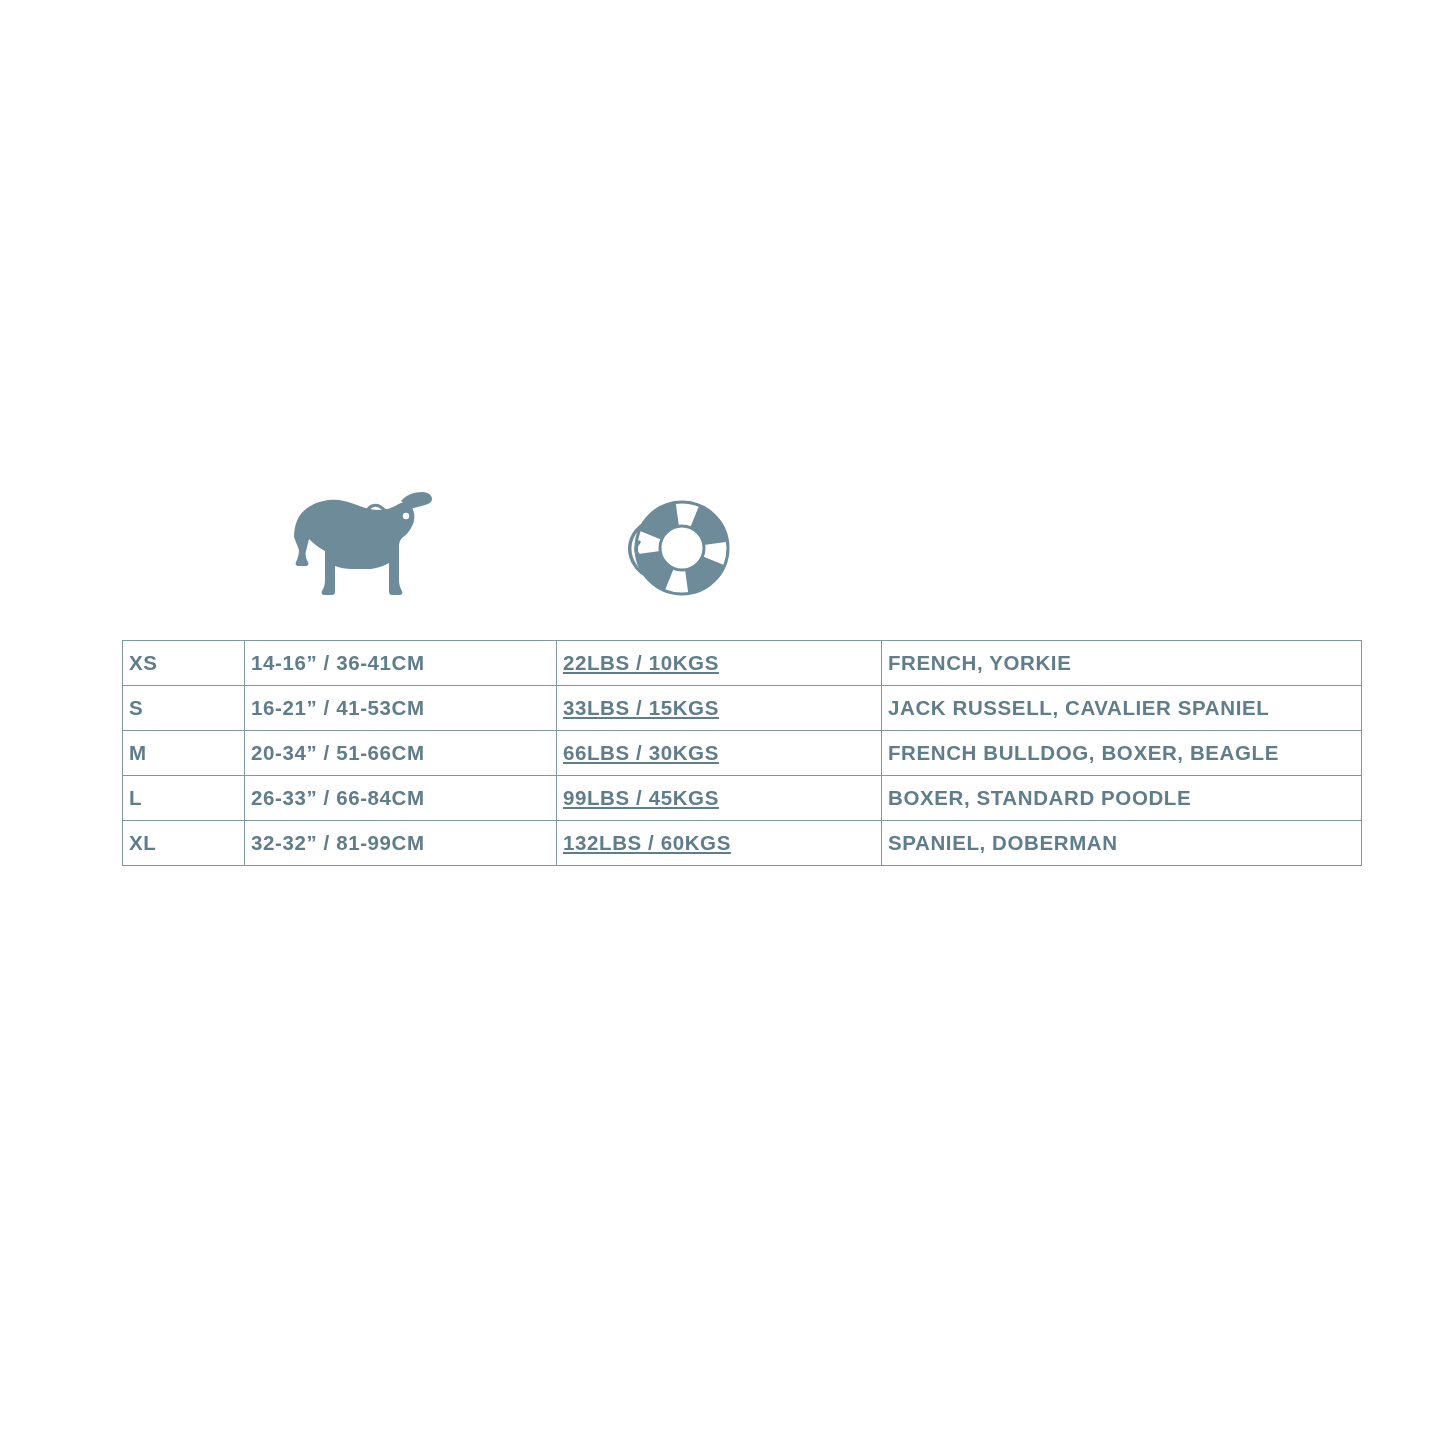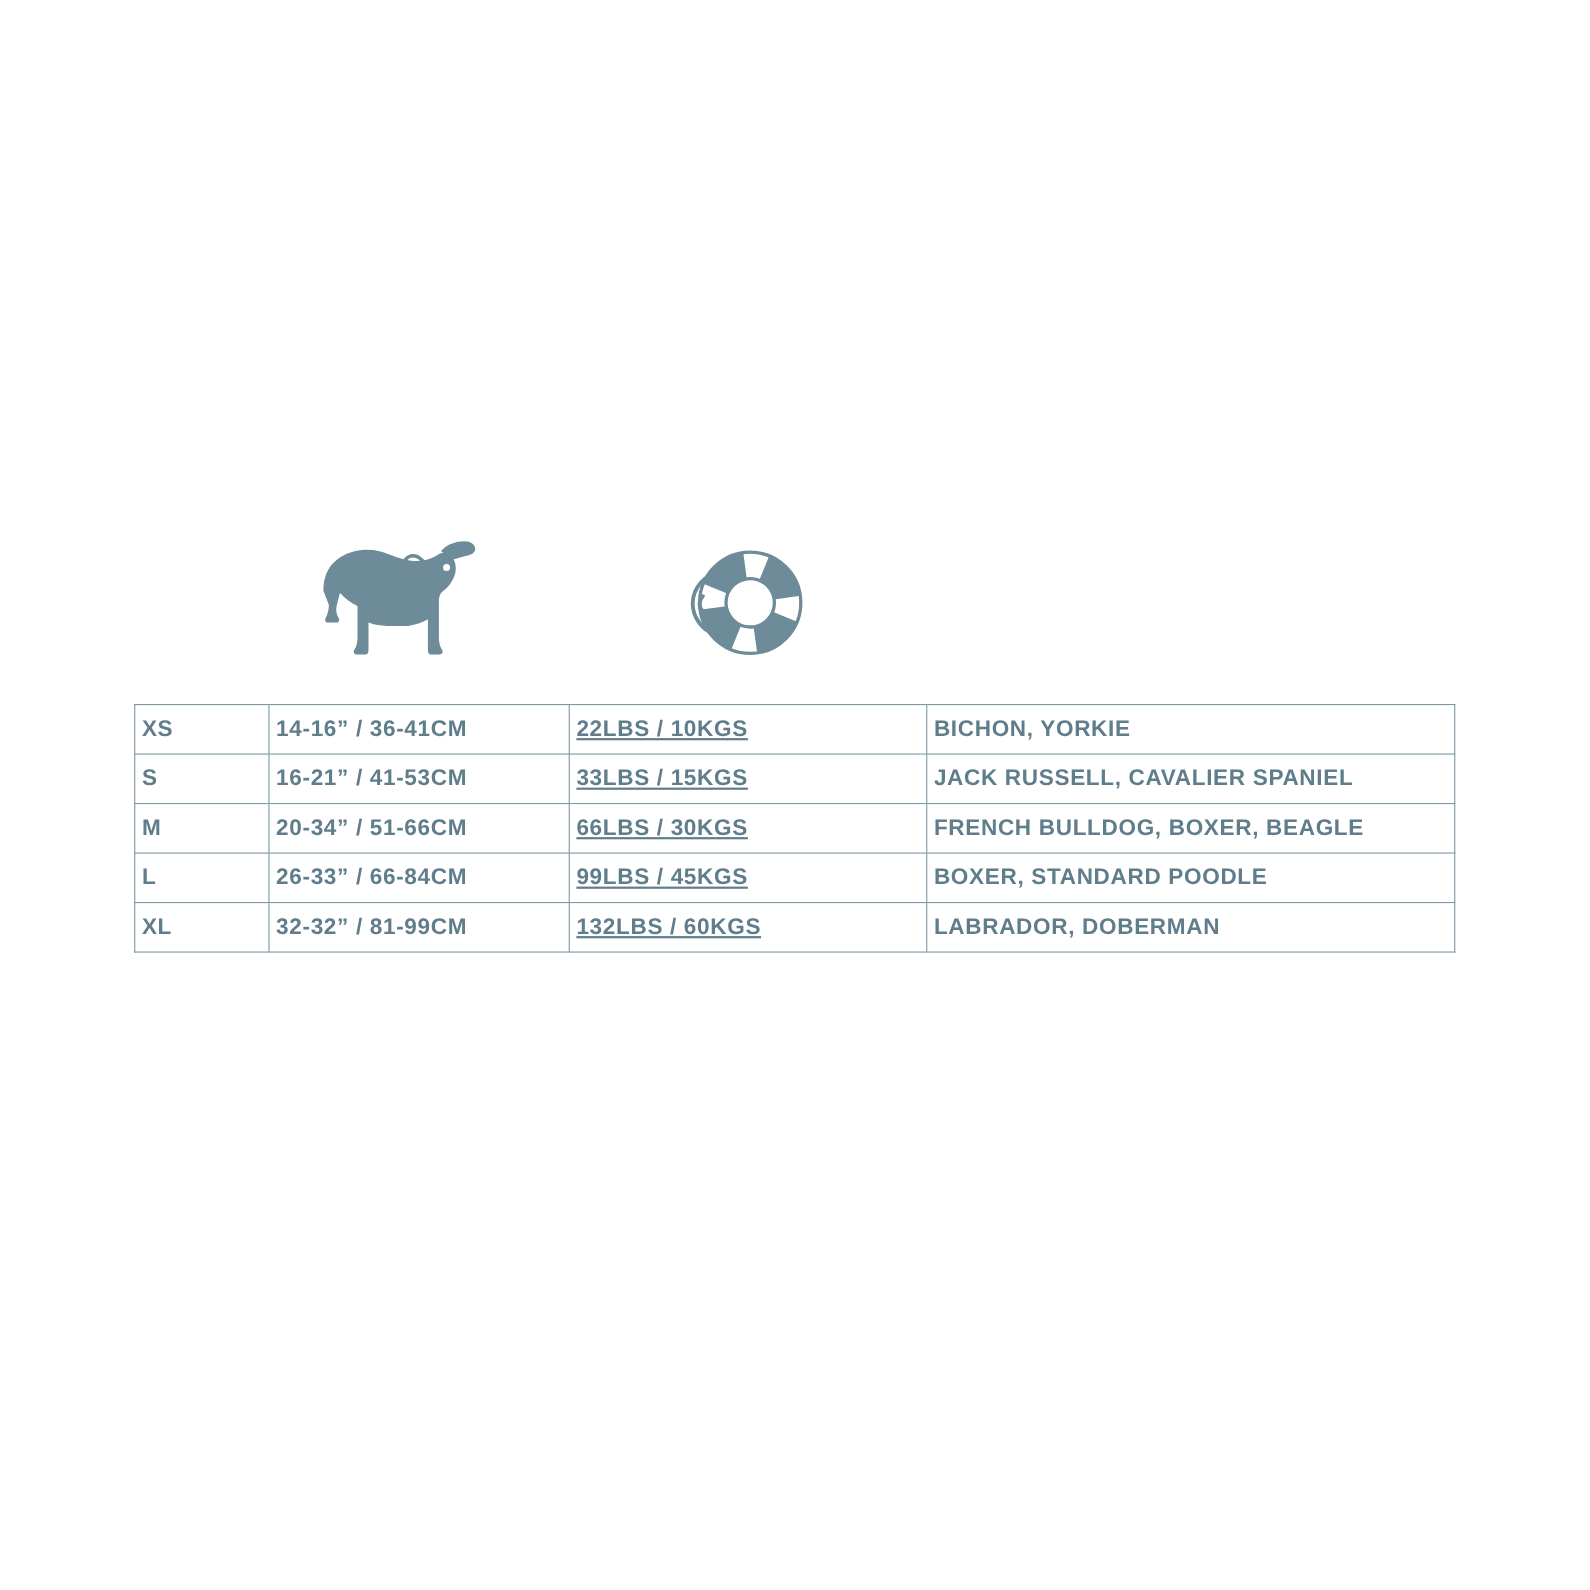--- a/index.html
+++ b/index.html
@@ -57,21 +57,21 @@
     text-align: left;
     vertical-align: middle;
     font-size: 20.5px;
     letter-spacing: 0.6px;
     color: #5f7d8b;
     font-weight: bold;
     padding: 0 6px;
     box-sizing: border-box;
   }
   td.col-size { width: 122px; font-weight: normal; letter-spacing: 1px; }
-  td.col-neck { width: 273px; }
+  td.col-neck { width: 312px; }
   td.col-weight { width: 325px; text-decoration: underline; }
   td.col-breeds { width: 480px; }
 </style>
 </head>
 <body>
 
 <div class="page">
 
   <div class="icons-row">
 
@@ -116,21 +116,21 @@
     </span>
 
   </div>
 
   <table class="size-table">
     <tbody>
       <tr>
         <td class="col-size">XS</td>
         <td class="col-neck">14-16” / 36-41CM</td>
         <td class="col-weight">22LBS / 10KGS</td>
-        <td class="col-breeds">BICHON, YORKIE</td>
+        <td class="col-breeds">FRENCH, YORKIE</td>
       </tr>
       <tr>
         <td class="col-size">S</td>
         <td class="col-neck">16-21” / 41-53CM</td>
         <td class="col-weight">33LBS / 15KGS</td>
         <td class="col-breeds">JACK RUSSELL, CAVALIER SPANIEL</td>
       </tr>
       <tr>
         <td class="col-size">M</td>
         <td class="col-neck">20-34” / 51-66CM</td>
@@ -140,18 +140,18 @@
       <tr>
         <td class="col-size">L</td>
         <td class="col-neck">26-33” / 66-84CM</td>
         <td class="col-weight">99LBS / 45KGS</td>
         <td class="col-breeds">BOXER, STANDARD POODLE</td>
       </tr>
       <tr>
         <td class="col-size">XL</td>
         <td class="col-neck">32-32” / 81-99CM</td>
         <td class="col-weight">132LBS / 60KGS</td>
-        <td class="col-breeds">LABRADOR, DOBERMAN</td>
+        <td class="col-breeds">SPANIEL, DOBERMAN</td>
       </tr>
     </tbody>
   </table>
 
 </div>
 
 </body></html>

